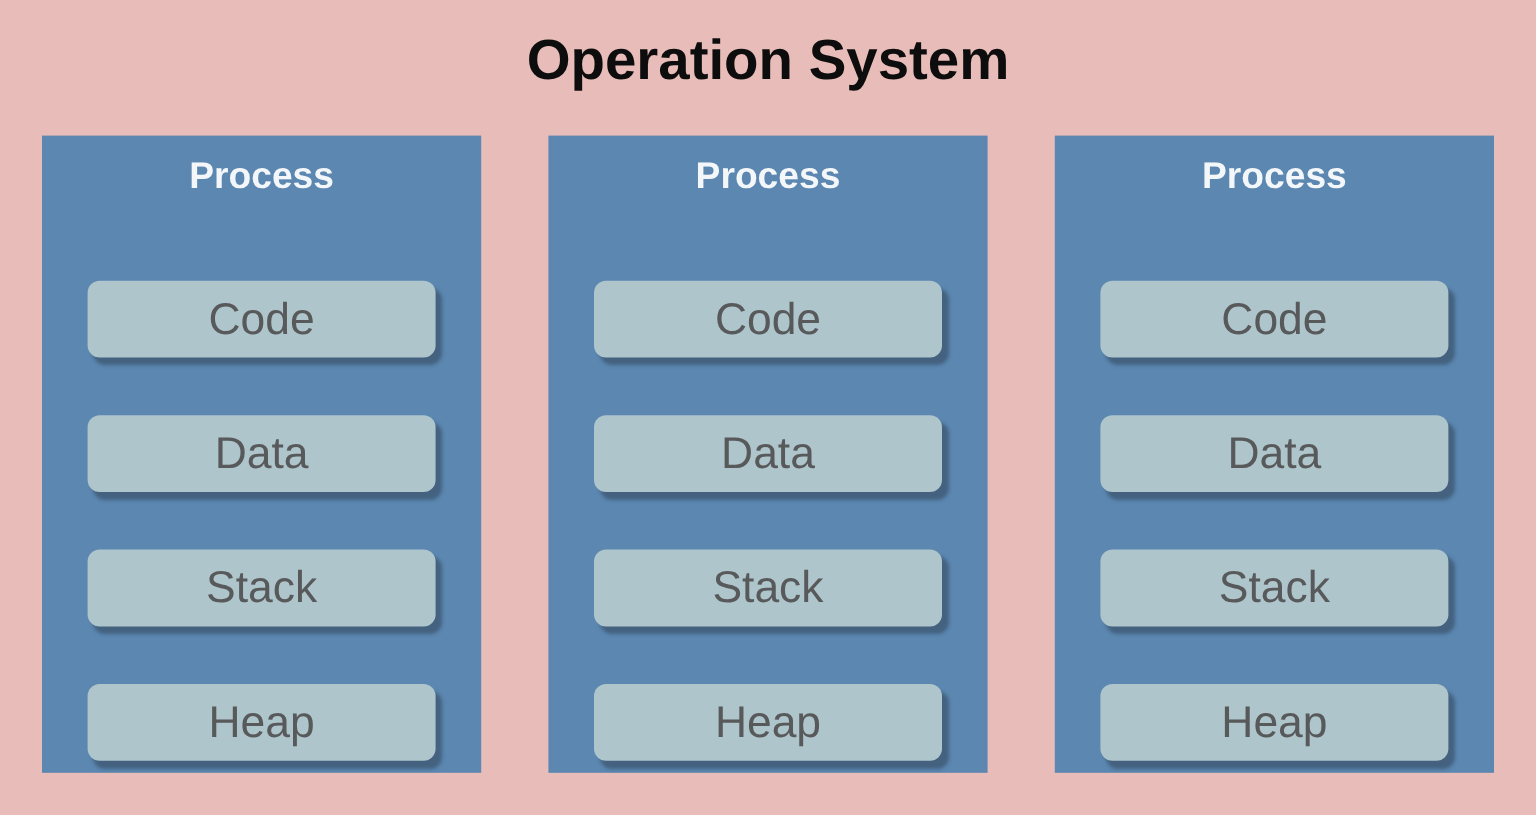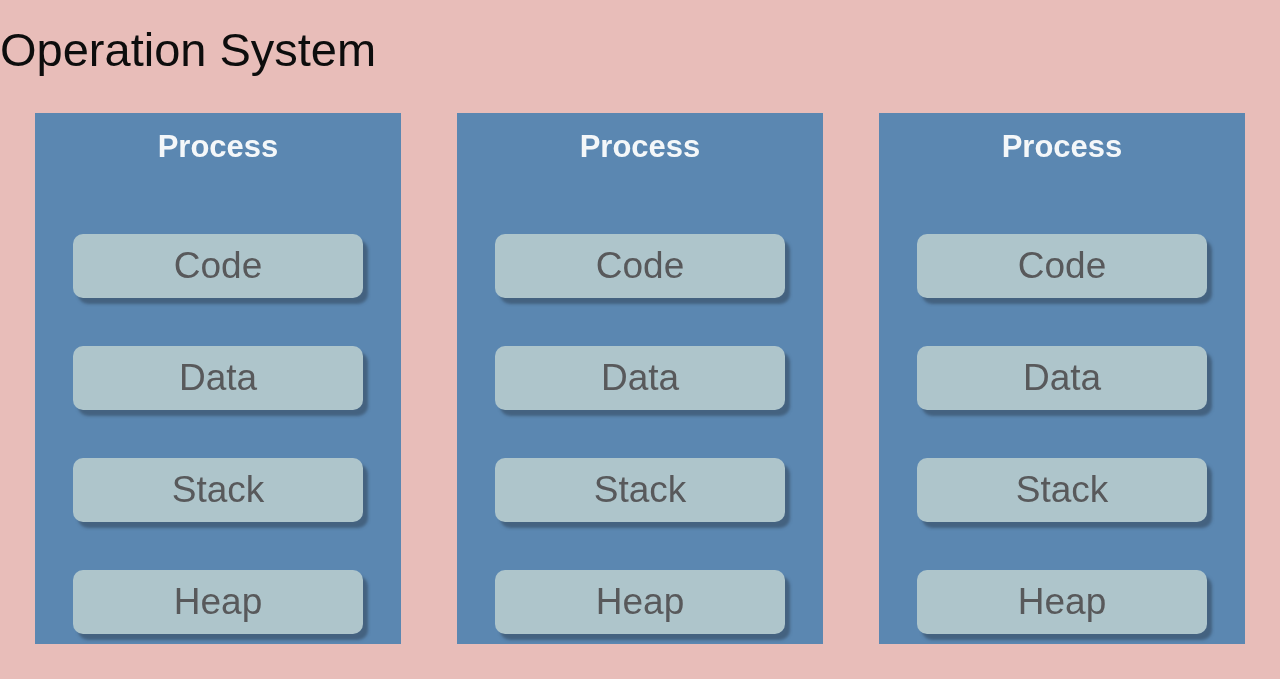--- a/index.html
+++ b/index.html
@@ -5,23 +5,23 @@
   * { margin: 0; padding: 0; box-sizing: border-box; }
   html, body { width: 1280px; height: 679px; }
   body {
     background: #e8bdb9;
     font-family: "Liberation Sans", sans-serif;
     overflow: hidden;
     position: relative;
   }
   .page-title {
     width: 100%;
-    text-align: left;
+    text-align: center;
     font-size: 47px;
-    font-weight: 400;
+    font-weight: 700;
     color: #0d0d0d;
     padding-top: 22px;
     letter-spacing: 0px;
   }
   .columns {
     position: absolute;
     top: 113px;
     left: 35px;
     width: 1210px;
     height: 531px;

